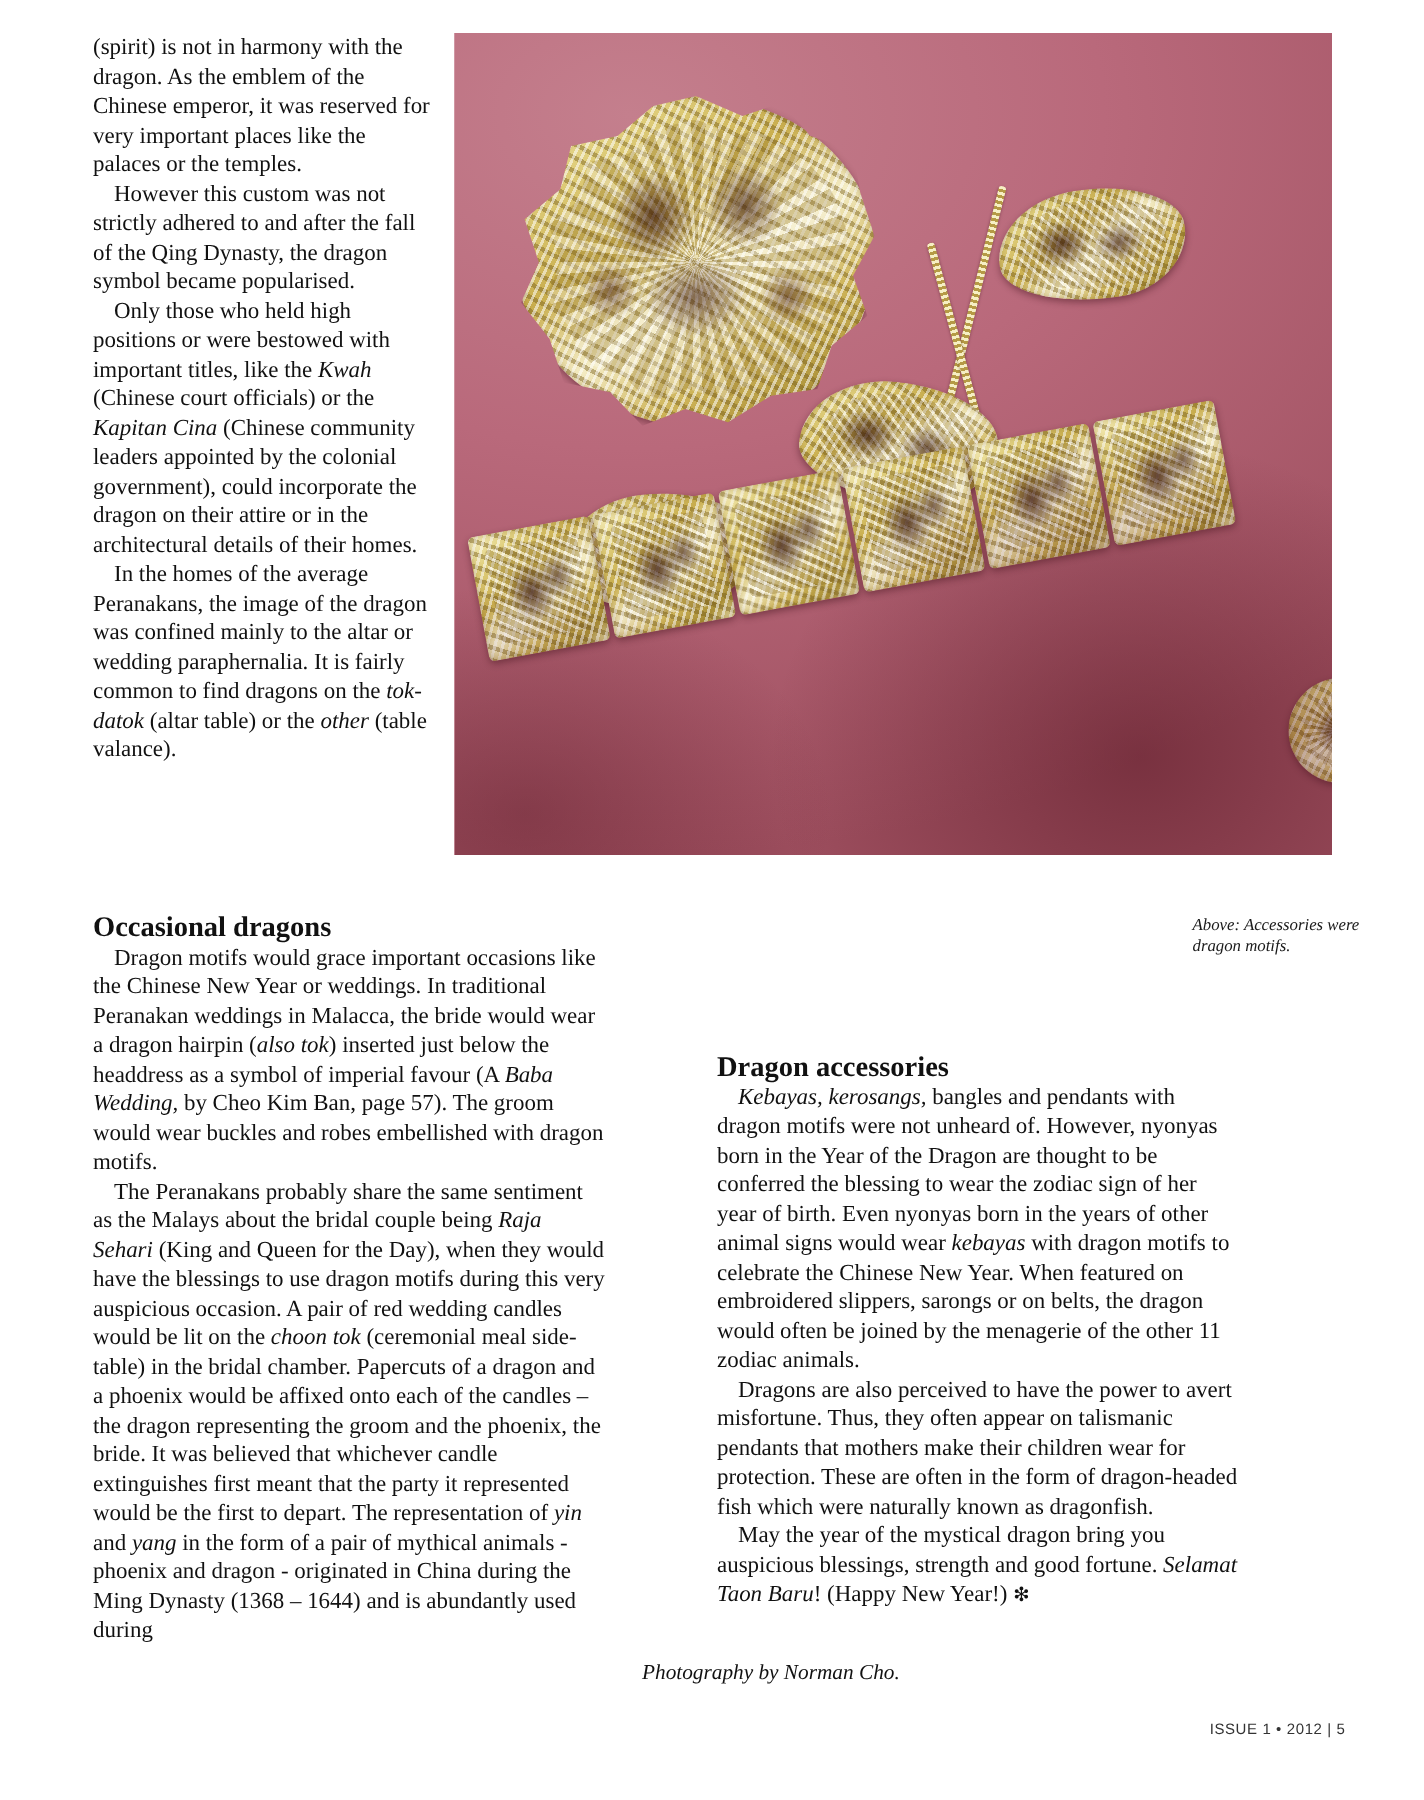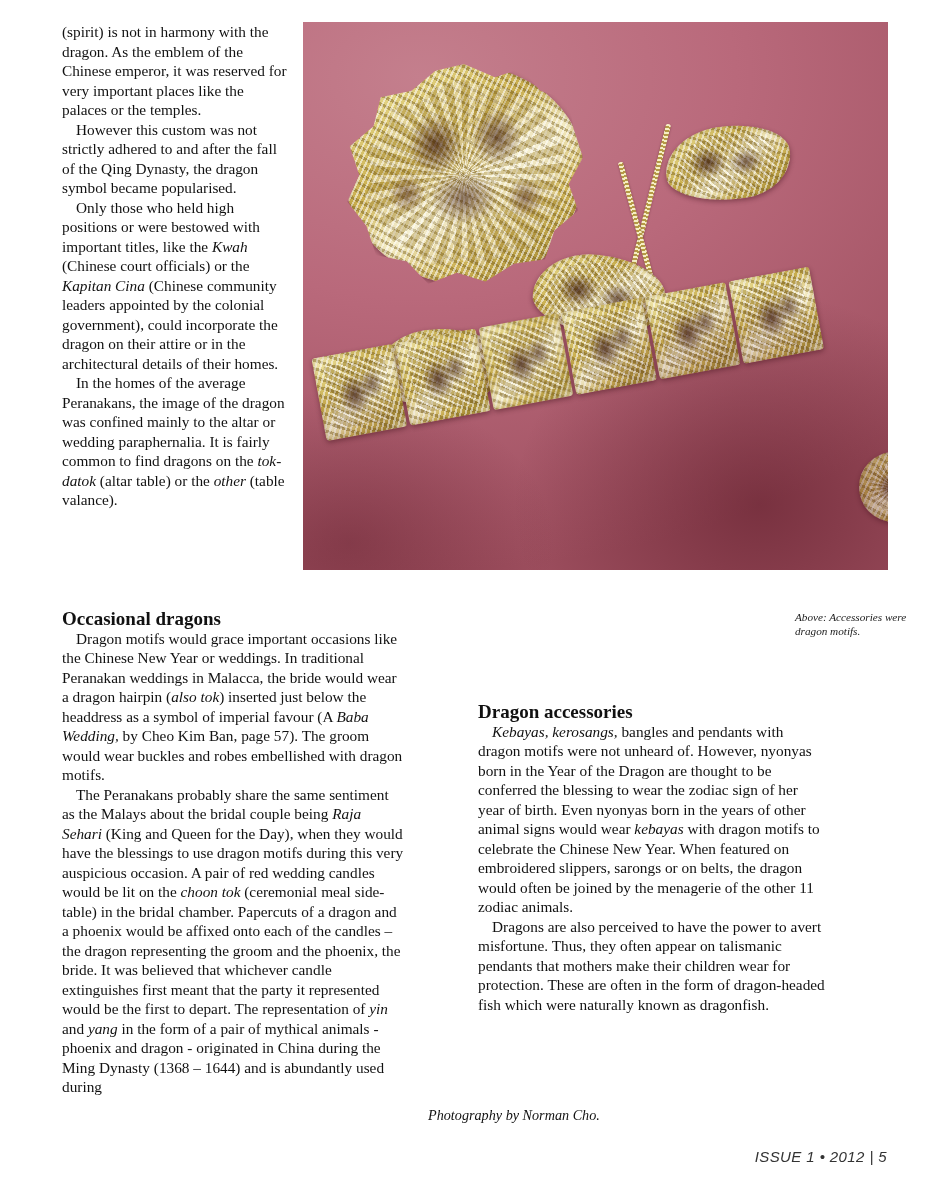--- a/index.html
+++ b/index.html
@@ -208,27 +208,26 @@
   .credit {
     position: absolute;
     left: 428px; top: 1106px; width: 348px;
     font-style: italic;
     font-size: 14.2px;
     line-height: 18px;
   }
 
   .footer {
     position: absolute;
-    right: 62px; top: 1148px;
+    right: 52px; top: 1148px;
     font-family: "Liberation Sans", "DejaVu Sans", sans-serif;
-    font-size: 15px;
+    font-size: 10px;
     letter-spacing: .4px;
     color: #333333;
     white-space: nowrap;
-    font-style: italic;
   }
 
   i, em { font-style: italic; }
   .dingbat { font-style: normal; font-size: 13px; }
 </style>
 </head>
 <body>
 
 <div class="page">
 
@@ -267,19 +266,20 @@
     <p class="indent">The Peranakans probably share the same sentiment as the Malays about the bridal couple being <i>Raja Sehari</i> (King and Queen for the Day), when they would have the blessings to use dragon motifs during this very auspicious occasion. A pair of red wedding candles would be lit on the <i>choon tok</i> (ceremonial meal side-table) in the bridal chamber. Papercuts of a dragon and a phoenix would be affixed onto each of the candles – the dragon representing the groom and the phoenix, the bride. It was believed that whichever candle extinguishes first meant that the party it represented would be the first to depart. The representation of <i>yin</i> and <i>yang</i> in the form of a pair of mythical animals - phoenix and dragon - originated in China during the Ming Dynasty (1368 – 1644) and is abundantly used during</p>
   </div>
 
 
   <div class="caption">Above: Accessories were dragon motifs.</div>
 
   <div class="col col-right-main">
     <h3>Dragon accessories</h3>
     <p class="indent"><i>Kebayas, kerosangs,</i> bangles and pendants with dragon motifs were not unheard of. However, nyonyas born in the Year of the Dragon are thought to be conferred the blessing to wear the zodiac sign of her year of birth. Even nyonyas born in the years of other animal signs would wear <i>kebayas</i> with dragon motifs to celebrate the Chinese New Year. When featured on embroidered slippers, sarongs or on belts, the dragon would often be joined by the menagerie of the other 11 zodiac animals.</p>
     <p class="indent">Dragons are also perceived to have the power to avert misfortune. Thus, they often appear on talismanic pendants that mothers make their children wear for protection. These are often in the form of dragon-headed fish which were naturally known as dragonfish.</p>
+    <p class="indent">May the year of the mystical dragon bring you auspicious blessings, strength and good fortune. <i>Selamat Taon Baru</i>!  (Happy New Year!) <span class="dingbat">❇</span></p>
   </div>
 
   <div class="credit">Photography by Norman Cho.</div>
 
   <div class="footer">ISSUE 1 • 2012 |  5</div>
 
 </div>
 
 </body></html>

